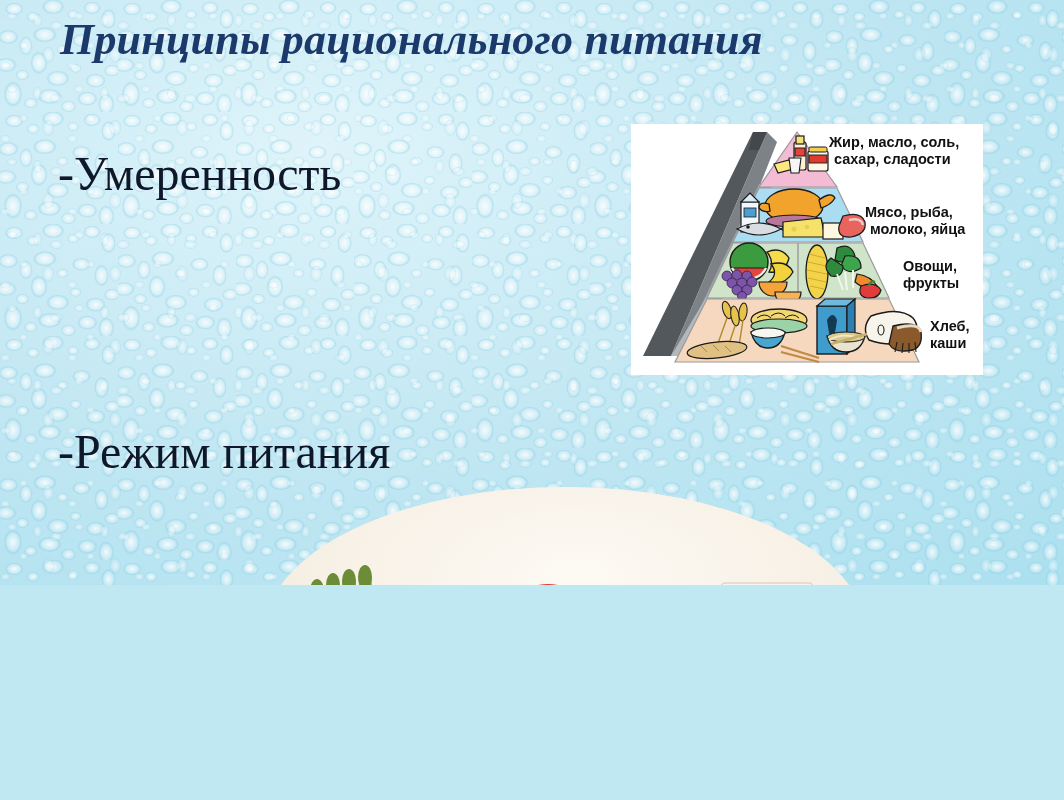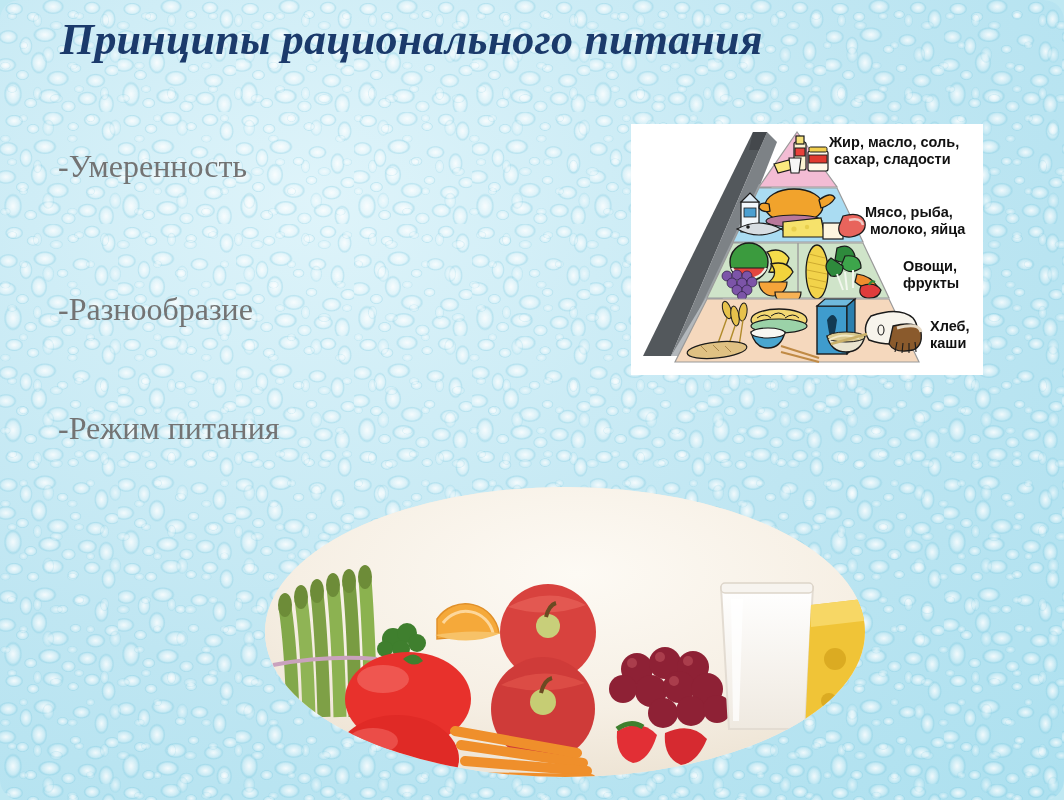--- a/index.html
+++ b/index.html
@@ -2,23 +2,22 @@
 <html><head>
 <meta charset="utf-8">
 <style>
   html,body{margin:0;padding:0;}
   body{
     width:1064px;height:800px;overflow:hidden;
     font-family:"Liberation Serif",serif;
     background:#bfe8f2;
   }
   #slide{
-    position:relative;width:1064px;height:800px;overflow:hidden;
+    position:relative;width:1064px;height:585px;overflow:hidden;
     background-color:#c3e9f4;
-    border-radius:20px;
   }
   
   .bg-layer{position:absolute;inset:0;}
   .bg-base{
     background:
       radial-gradient(ellipse at 30% 25%, #dff4fa 0%, #bfe6f2 55%, #ace0ef 100%);
   }
   .bg-drops{
     background-image:
       radial-gradient(ellipse 13px 9px at 12% 8%, rgba(255,255,255,.85) 0%, rgba(255,255,255,.25) 48%, rgba(124,200,222,.30) 62%, rgba(255,255,255,0) 72%),
@@ -71,27 +70,27 @@
     color:#1b3a6b;
     letter-spacing:.2px;
     white-space:nowrap;
   }
 
   
   .bullet{
     position:absolute;left:58px;
     font-family:"Liberation Serif",serif;
     font-weight:normal;font-style:normal;
-    font-size:32px;line-height:1;
-    color:#737373;
+    font-size:48px;line-height:1;
+    color:#0f172a;
     white-space:nowrap;
   }
   #bullet0{top:150px;}
   #bullet1{top:293px;}
-  #bullet2{top:412px;}
+  #bullet2{top:428px;}
 
   
   #pyramid-panel{
     position:absolute;left:631px;top:124px;width:352px;height:251px;
     background:#8b5cf6;overflow:hidden;
   }
   #pyramid-svg{display:block;width:352px;height:251px;}
 
   
   #food-photo{
@@ -107,21 +106,20 @@
 
 <div id="slide">
 
   <div class="bg-layer bg-base"></div>
   <div class="bg-layer bg-drops"></div>
   <div class="bg-layer bg-drops2"></div>
 
   <div id="title">Принципы рационального питания</div>
 
   <div class="bullet" id="bullet0">-Умеренность</div>
-  <div class="bullet" id="bullet1">-Разнообразие</div>
   <div class="bullet" id="bullet2">-Режим питания</div>
 
   <div id="pyramid-panel">
     <svg id="pyramid-svg" viewBox="0 0 352 251" xmlns="http://www.w3.org/2000/svg">
       <rect x="0" y="0" width="352" height="251" fill="#ffffff"></rect>
 
       <g>
         <polygon points="122,8 136,8 40,232 12,232" fill="#53585c"></polygon>
         <polygon points="136,8 146,18 62,232 40,232" fill="#7d8286"></polygon>
         <polygon points="128,60 142,60 66,232 46,232" fill="#9aa0a4"></polygon>

